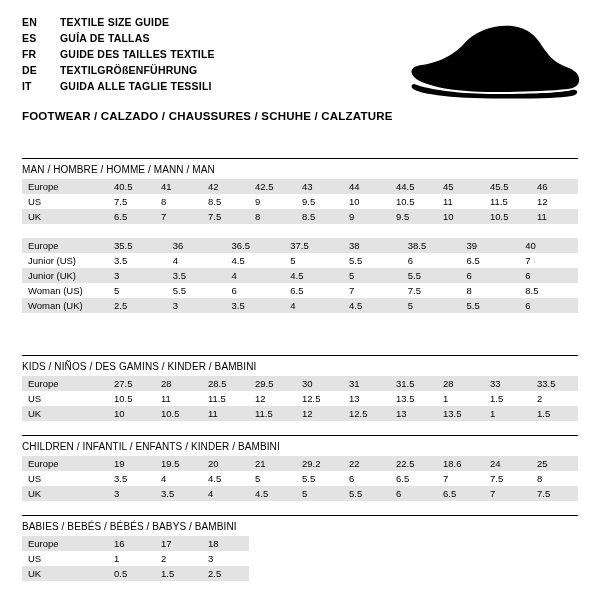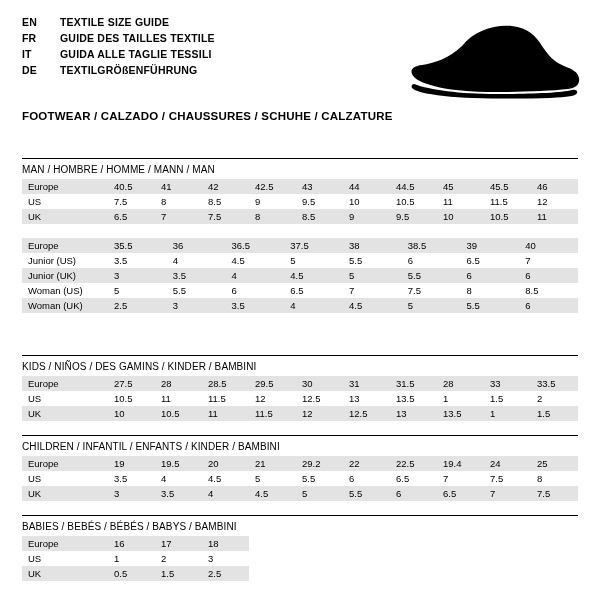--- a/index.html
+++ b/index.html
@@ -97,30 +97,34 @@
 <div id="page">
 
   <div class="header">
     <table class="lang-table">
       <tbody>
         <tr>
           <td class="lang-code">EN</td>
           <td>TEXTILE SIZE GUIDE</td>
         </tr>
         <tr>
+          <td class="lang-code">ES</td>
+          <td>GUÍA DE TALLAS</td>
+        </tr>
+        <tr>
           <td class="lang-code">FR</td>
           <td>GUIDE DES TAILLES TEXTILE</td>
         </tr>
         <tr>
+          <td class="lang-code">DE</td>
+          <td>TEXTILGRÖßENFÜHRUNG</td>
+        </tr>
+        <tr>
           <td class="lang-code">IT</td>
           <td>GUIDA ALLE TAGLIE TESSILI</td>
-        </tr>
-        <tr>
-          <td class="lang-code">DE</td>
-          <td>TEXTILGRÖßENFÜHRUNG</td>
         </tr>
       </tbody>
     </table>
 
     <div class="footwear-title">FOOTWEAR / CALZADO / CHAUSSURES / SCHUHE / CALZATURE</div>
 
     <svg class="shoe" viewBox="0 0 180 80">
       <path d="M62 24 C74 8 96 2 112 4 C128 6 136 14 142 24 C148 33 154 40 164 44
                C172 47 178 50 179 56 C180 62 176 66 168 67
                C150 69 120 70 96 70 C72 70 48 68 34 64
@@ -295,21 +299,21 @@
       <tbody>
         <tr class="shade">
           <td class="rowlabel">Europe</td>
           <td>19</td>
           <td>19.5</td>
           <td>20</td>
           <td>21</td>
           <td>29.2</td>
           <td>22</td>
           <td>22.5</td>
-          <td>19.4</td>
+          <td>18.6</td>
           <td>24</td>
           <td>25</td>
         </tr>
         <tr class="plain">
           <td class="rowlabel">US</td>
           <td>3.5</td>
           <td>4</td>
           <td>4.5</td>
           <td>5</td>
           <td>5.5</td>

